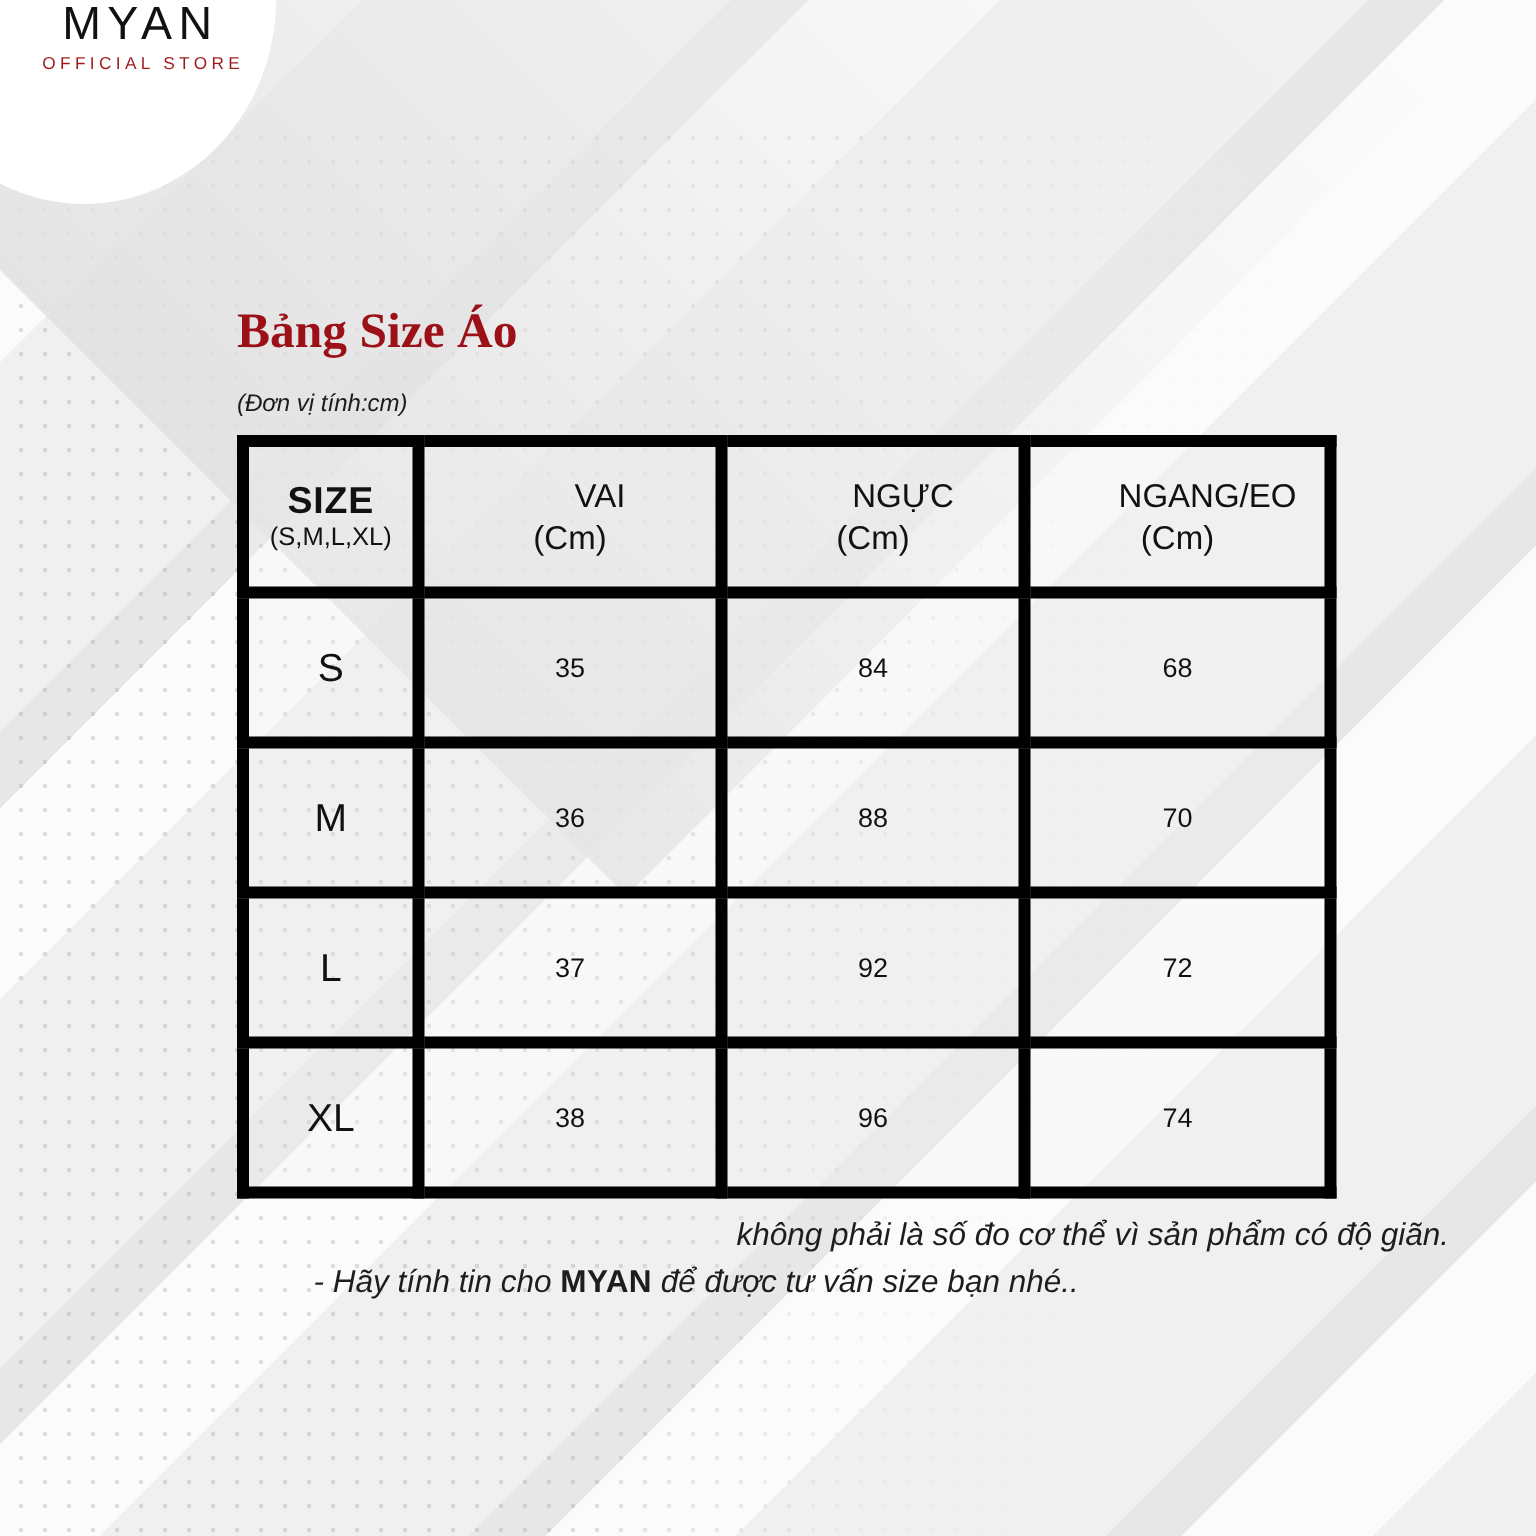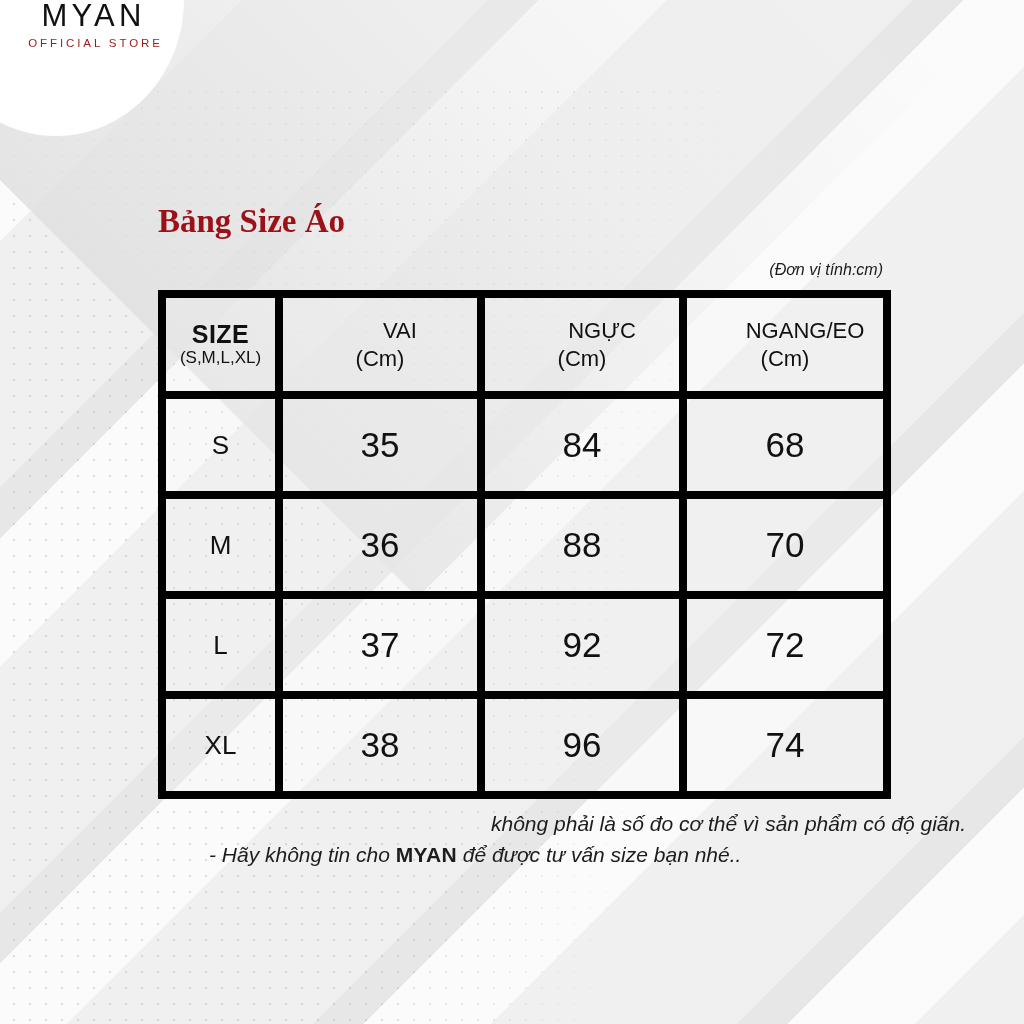--- a/index.html
+++ b/index.html
@@ -153,21 +153,21 @@
     color: #9c1118;
     line-height: 1;
     font-family: Liberation Serif, serif;
   }
 
   .unit-note {
     position: absolute;
     left: 158px;
     top: 262px;
     width: 725px;
-    text-align: right;
+    text-align: left;
     font-size: 16px;
     font-style: italic;
     color: #1b1b1b;
     line-height: 1;
   }
 
   
   .size-table {
     position: absolute;
     left: 158px;
@@ -211,21 +211,21 @@
     font-size: 22px;
     line-height: 1.25;
     padding-left: 40px;
   }
   .th-line2 {
     display: block;
     font-size: 22px;
     line-height: 1.25;
   }
   .cell-size { font-size: 26px; }
-  .cell-val  { font-size: 35px; border-radius: 21px; }
+  .cell-val  { font-size: 18px; border-radius: 21px; }
 
   
   .note {
     position: absolute;
     left: 46px;
     top: 808px;
     width: 920px;
     font-size: 21px;
     font-style: italic;
     color: #1d1d1d;
@@ -310,17 +310,17 @@
           <td class="cell-size">XL</td>
           <td class="cell-val">38</td>
           <td class="cell-val">96</td>
           <td class="cell-val">74</td>
         </tr>
       </tbody>
     </table>
 
     <div class="note">
       <span class="note-line indent-1">không phải là số đo cơ thể vì sản phẩm có độ giãn.</span>
-      <span class="note-line indent-2"><span>- Hãy không tin cho </span><span class="note-brand">MYAN</span><span> để được tư vấn size bạn nhé..</span></span>
+      <span class="note-line indent-2"><span>- Hãy tính tin cho </span><span class="note-brand">MYAN</span><span> để được tư vấn size bạn nhé..</span></span>
     </div>
 
   </div>
 </div>
 
 </body></html>

